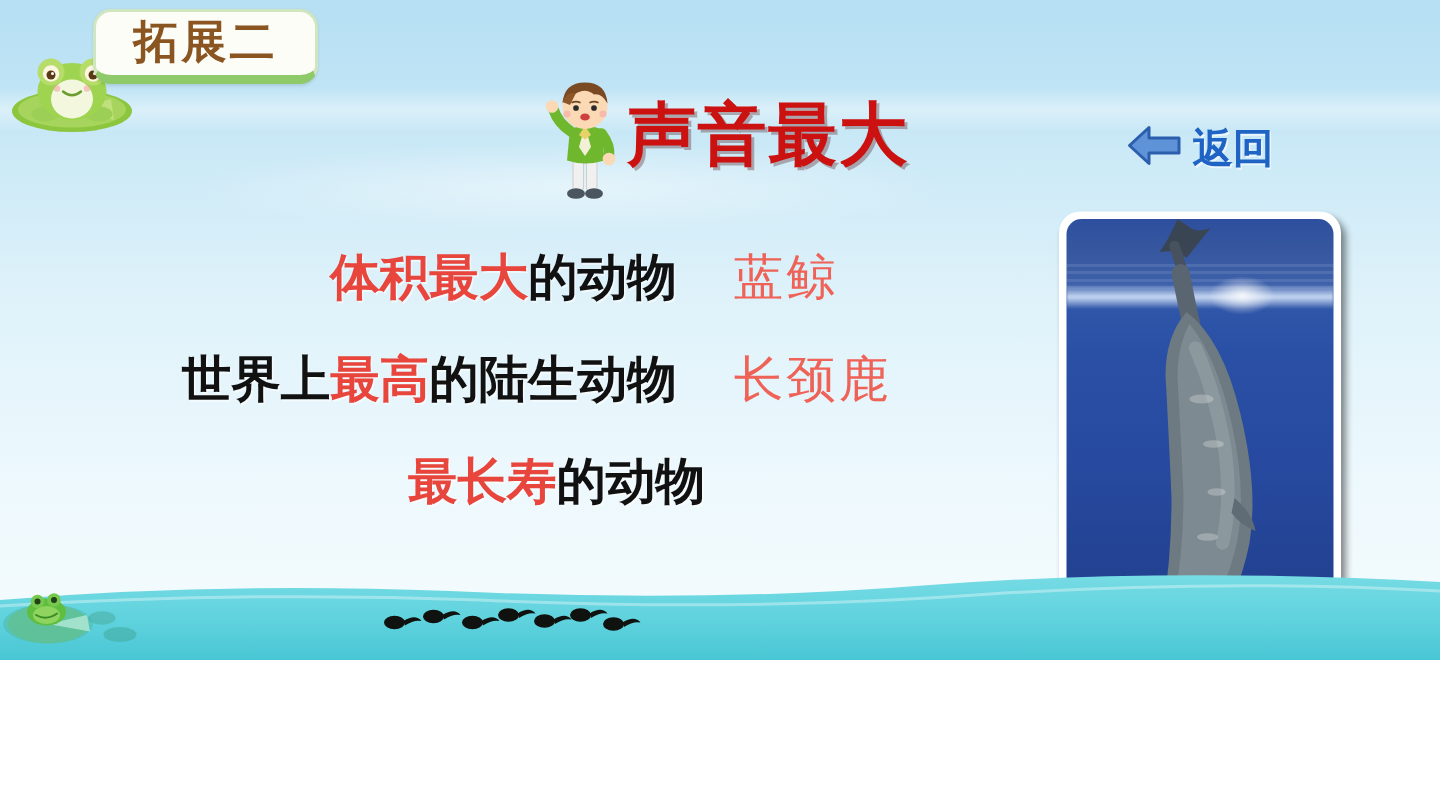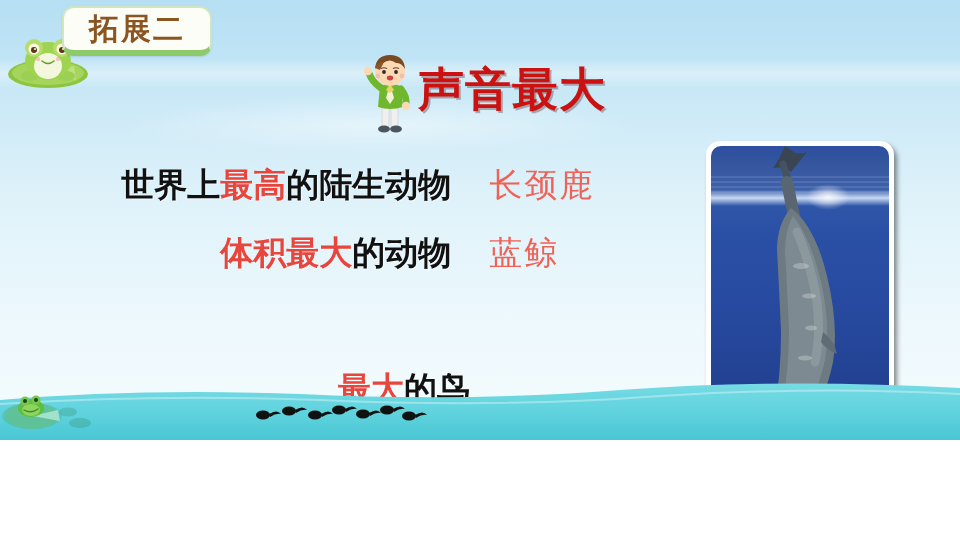--- a/index.html
+++ b/index.html
@@ -309,34 +309,42 @@
       <path d="M25 16.5 Q28 15 31 16.5" stroke="#6b4420" stroke-width="1.1" fill="none"></path>
       <path d="M37 16.5 Q40 15 43 16.5" stroke="#6b4420" stroke-width="1.1" fill="none"></path>
       <ellipse cx="34" cy="26" rx="3.2" ry="2.4" fill="#cf4040"></ellipse>
       <circle cx="22" cy="24" r="2.4" fill="#f7b0a8" opacity="0.75"></circle>
       <circle cx="46" cy="24" r="2.4" fill="#f7b0a8" opacity="0.75"></circle>
     </svg>
   </div>
 
   <div class="main-title">声音最大</div>
 
+  <div class="return-btn">
+    <span>
+      <svg viewBox="0 0 40 30" width="40" height="30">
+        <path d="M16 3 L16 10 L36 10 L36 20 L16 20 L16 27 L3 15 Z" fill="#5f93d8" stroke="#2b5fae" stroke-width="2" stroke-linejoin="round"></path>
+      </svg>
+    </span>
+    <span class="return-label">返回</span>
+  </div>
 
   <div class="list">
+    <div class="row">
+      <div class="q"><span class="hi">体积最大</span><span>的动物</span></div>
+      <div class="a">蓝鲸</div>
+    </div>
     <div class="row">
       <div class="q"><span>世界上</span><span class="hi">最高</span><span>的陆生动物</span></div>
       <div class="a">长颈鹿</div>
     </div>
     <div class="row">
-      <div class="q"><span class="hi">体积最大</span><span>的动物</span></div>
-      <div class="a">蓝鲸</div>
+      <div class="q"><span class="hi">最长寿</span><span>的动物</span></div>
     </div>
     <div class="row">
-    </div>
-    <div class="row">
-      <div class="q"><span class="hi">最大</span><span>的鸟</span></div>
     </div>
     <div class="row">
     </div>
   </div>
 
   <div class="photo-frame">
     <div class="photo-inner">
       <div class="surf2"></div>
       <div class="surf"></div>
       <div class="sunspot"></div>

